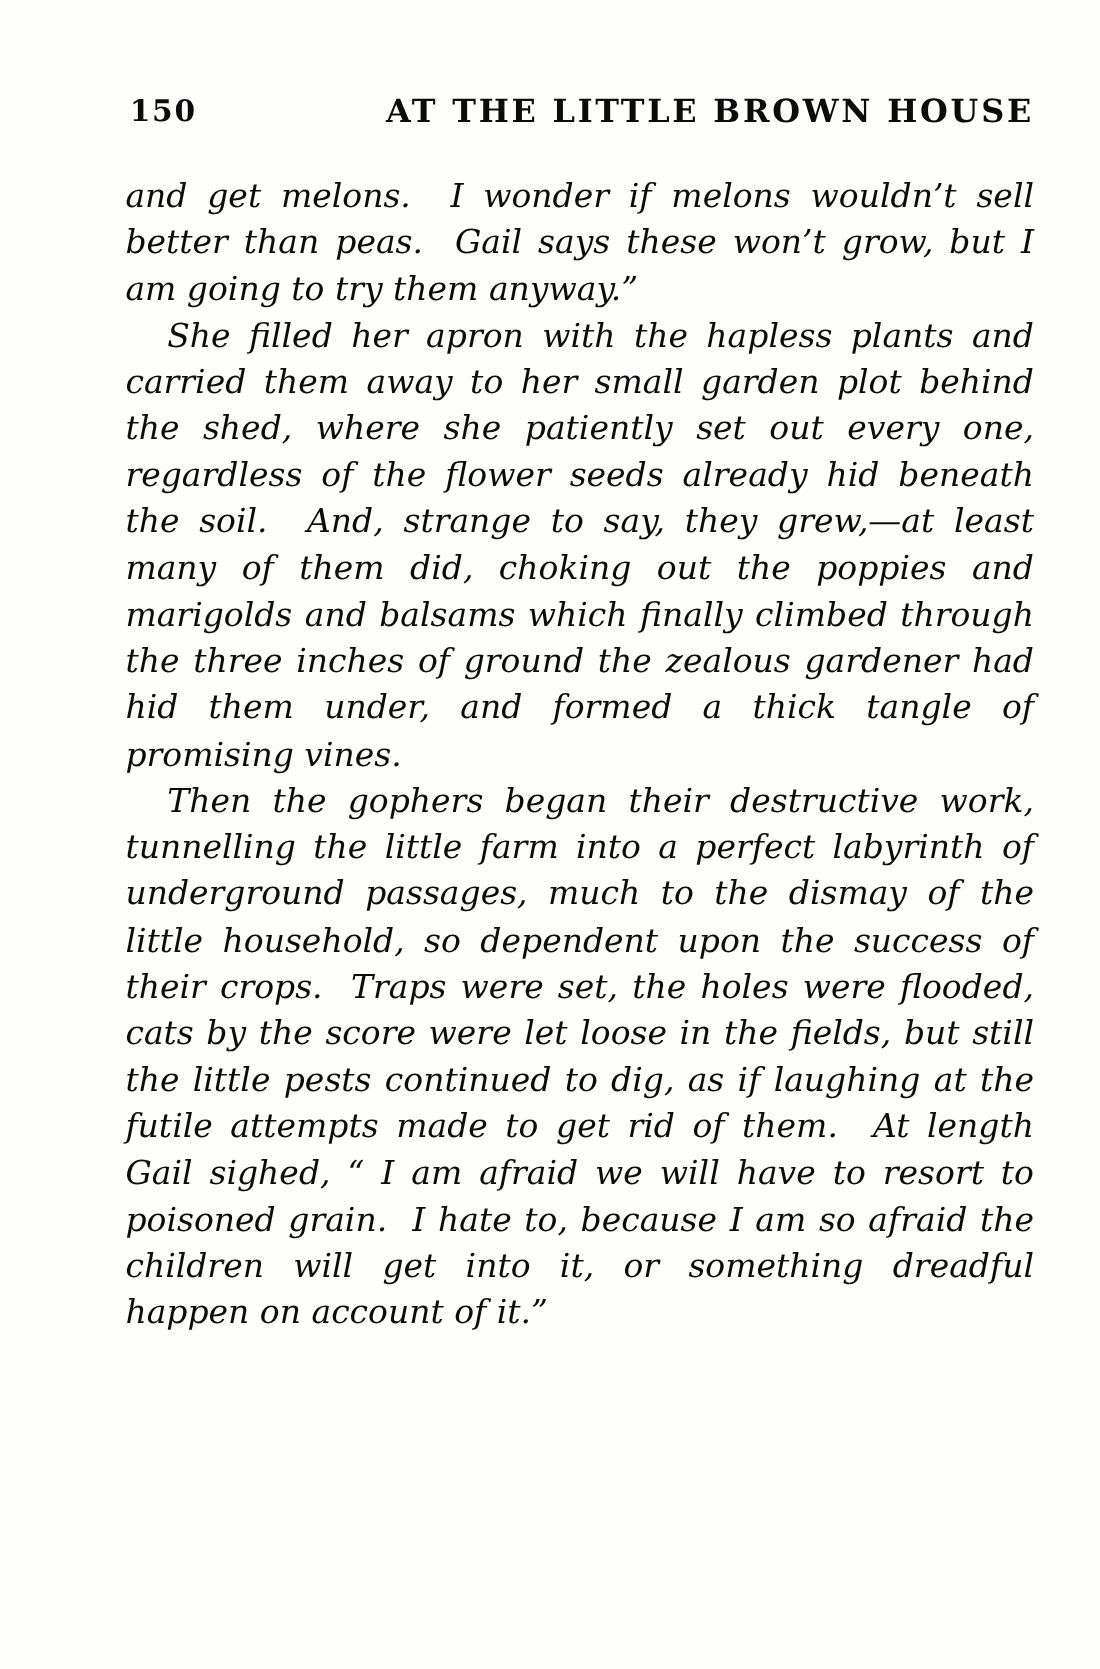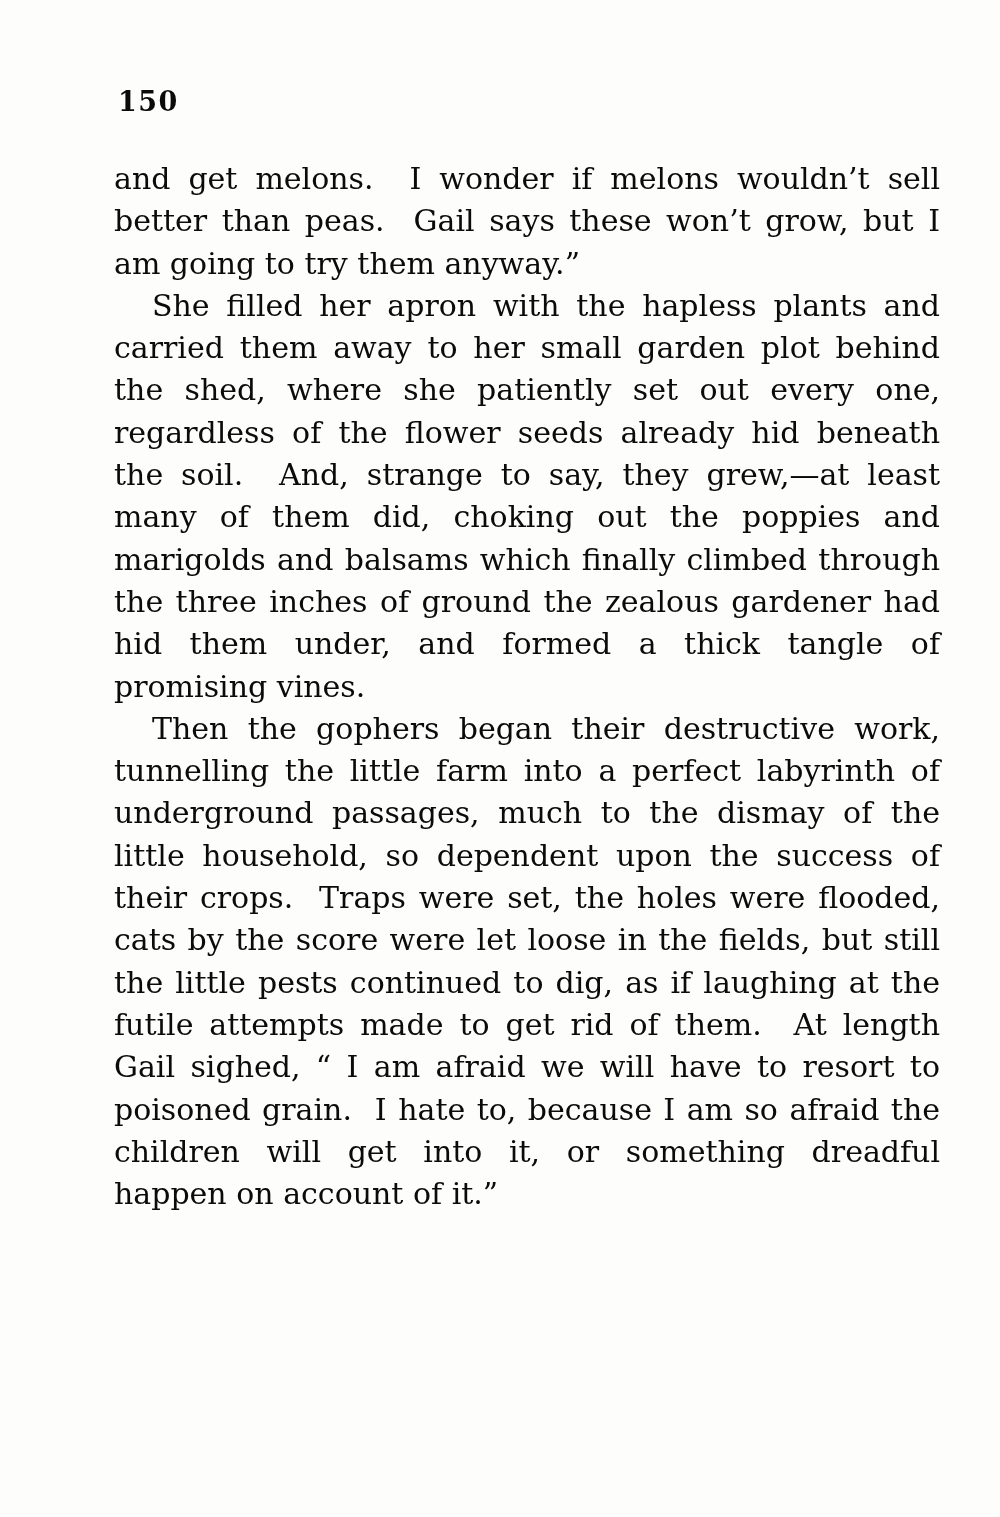--- a/index.html
+++ b/index.html
@@ -44,31 +44,33 @@
     width: 826px;
     font-size: 30px;
     line-height: 42.3px;
     text-align: justify;
     text-align-last: left;
   }
   .para {
     margin: 0;
     padding: 0;
     text-indent: 38px;
+    font-style: italic;
   }
   .para.cont {
     text-indent: 0;
   }
 </style>
 </head>
 <body>
 
 <div class="page">
   <header class="running-header">
     <span class="page-num">150</span>
+    <span class="title">AT THE LITTLE BROWN HOUSE</span>
   </header>
 
   <main class="body-text">
     <p class="para cont">and get melons.&nbsp; I wonder if melons wouldn’t sell better than peas.&nbsp; Gail says these won’t grow, but I am going to try them anyway.”</p>
     <p class="para">She filled her apron with the hapless plants and carried them away to her small garden plot behind the shed, where she patiently set out every one, regardless of the flower seeds already hid beneath the soil.&nbsp; And, strange to say, they grew,—at least many of them did, choking out the poppies and marigolds and balsams which finally climbed through the three inches of ground the zealous gardener had hid them under, and formed a thick tangle of promising vines.</p>
     <p class="para">Then the gophers began their destructive work, tunnelling the little farm into a perfect labyrinth of underground passages, much to the dismay of the little household, so dependent upon the success of their crops.&nbsp; Traps were set, the holes were flooded, cats by the score were let loose in the fields, but still the little pests continued to dig, as if laughing at the futile attempts made to get rid of them.&nbsp; At length Gail sighed, “ I am afraid we will have to resort to poisoned grain.&nbsp; I hate to, because I am so afraid the children will get into it, or something dreadful happen on account of it.”</p>
   </main>
 </div>
 
 </body></html>

